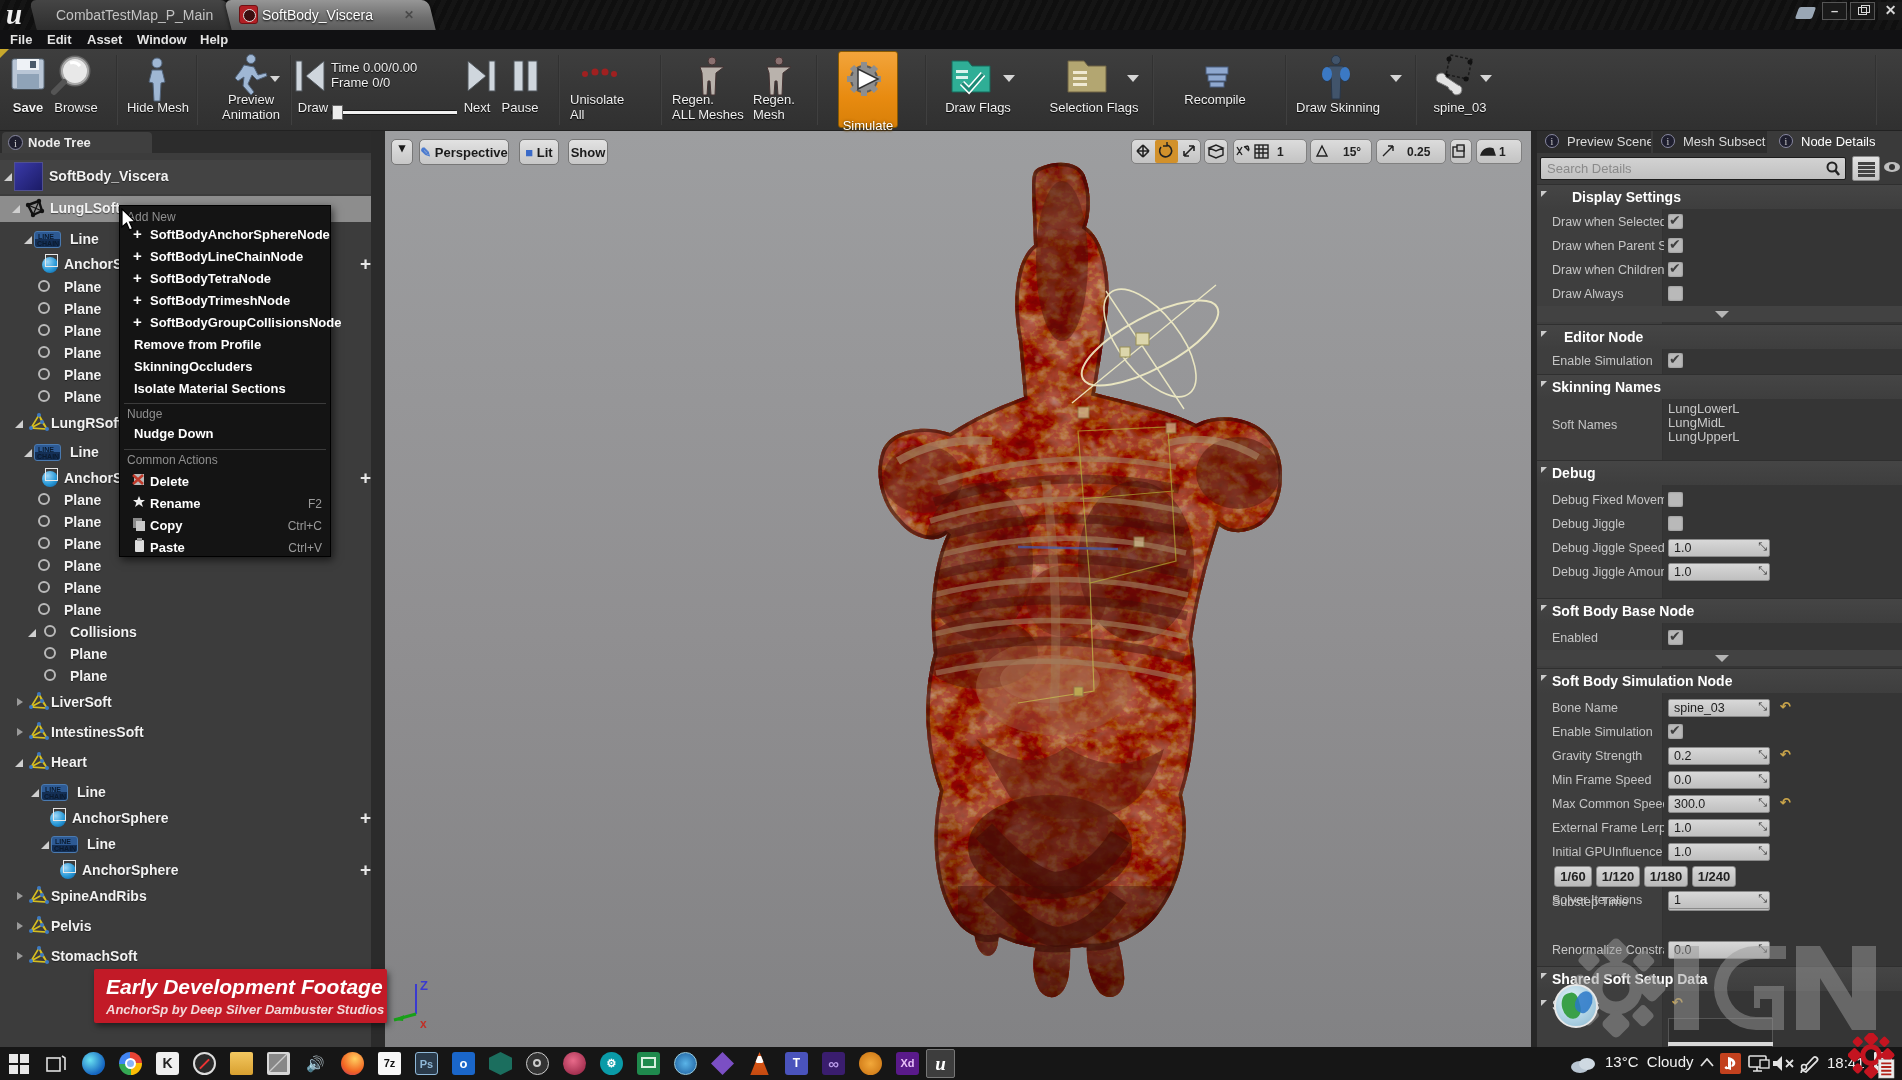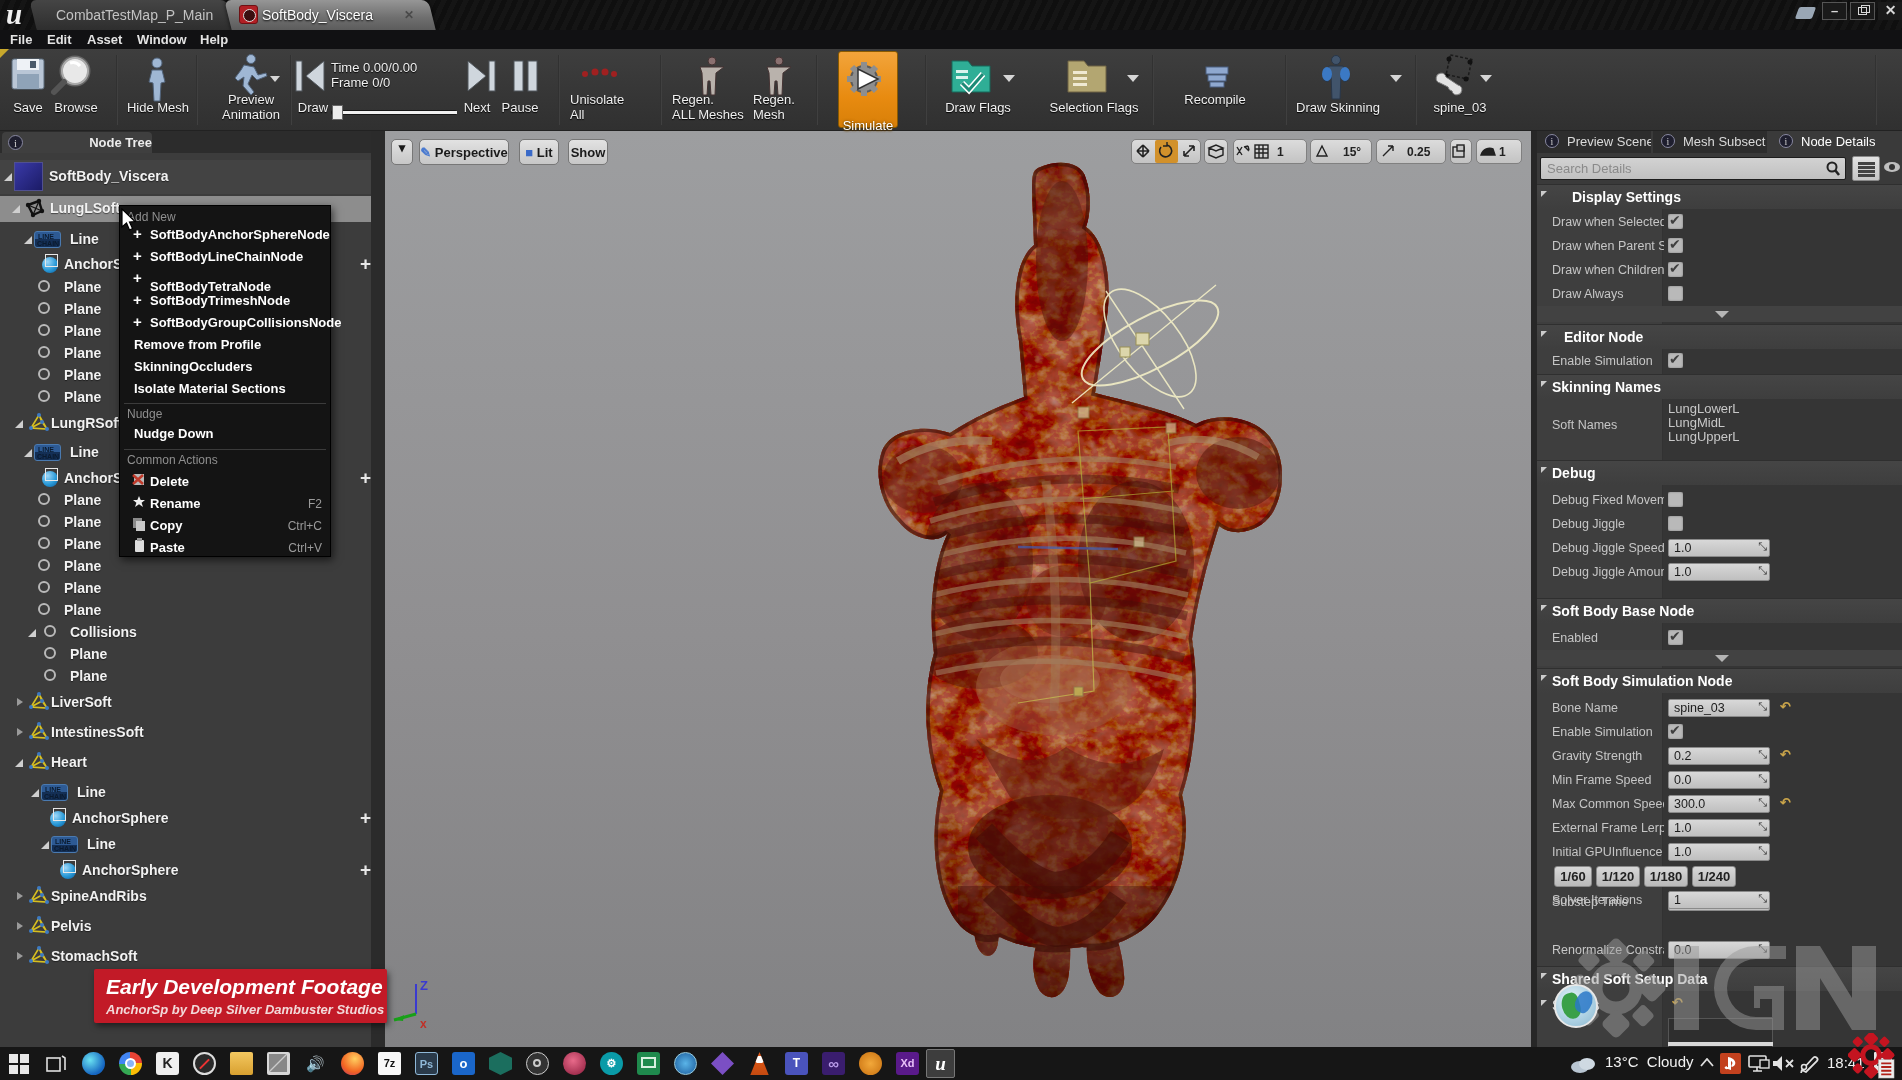--- a/index.html
+++ b/index.html
@@ -24,21 +24,21 @@
 
 #toolbar{left:0;top:49px;width:1902px;height:82px;background:linear-gradient(#3e3e3e,#343434 70%,#303030);border-bottom:1px solid #222;}
 #toolbar .sep{position:absolute;top:6px;width:2px;height:70px;background:linear-gradient(90deg,#2a2a2a,#474747);}
 .tlabel{position:absolute;color:#efefef;font-size:13px;text-shadow:0 1px 1px #000;text-align:center;}
 #yellowcorner{left:0;top:49px;width:0;height:0;border-left:9px solid #c8a82c;border-bottom:9px solid transparent;}
 #simulate{z-index:1;left:838px;top:51px;width:60px;height:77px;background:linear-gradient(#f2a43b,#e88b10 60%,#d87f08);border:1px solid #8a5a00;border-radius:3px;}
 #simulate .tlabel{color:#2d1d00;margin-top:8px;}
 
 #leftpanel{left:0;top:131px;width:378px;height:916px;background:#3c3c3c;border-right:7px solid #2e2e2e;}
 #ltabrow{left:0;top:131px;width:378px;height:22px;background:#2c2c2c;}
-#ltab{left:2px;top:132px;width:150px;height:21px;background:#3f3f3f;border-radius:4px 4px 0 0;color:#ececec;font-size:13px;font-weight:bold;padding:3px 0 0 26px;text-align:right;}
+#ltab{left:2px;top:132px;width:150px;height:21px;background:#3f3f3f;border-radius:4px 4px 0 0;color:#ececec;font-size:13px;font-weight:bold;padding:3px 0 0 26px;}
 .arr{position:absolute;width:0;height:0;}
 .arrD{border-left:8px solid transparent;border-bottom:8px solid #cfcfcf;}
 .arrR{border-left:6px solid #9a9a9a;border-top:4px solid transparent;border-bottom:4px solid transparent;}
 .plicon{position:absolute;width:12px;height:12px;border:2px solid #b9b9b9;border-radius:50%;background:transparent;}
 .plus{position:absolute;color:#e8e8e8;font-size:19px;font-weight:bold;}
 
 #ctxmenu{left:119px;top:205px;width:212px;height:352px;background:#141414;border:1px solid #000;box-shadow:2px 3px 8px rgba(0,0,0,.6);z-index:40;}
 #ctxmenu .hdr{position:absolute;left:7px;color:#8f8f8f;font-size:12px;}
 #ctxmenu .mi{position:absolute;left:30px;color:#fff;font-size:13px;font-weight:bold;white-space:nowrap;}
 #ctxmenu .mi2{position:absolute;left:14px;color:#fff;font-size:13px;font-weight:bold;white-space:nowrap;}
@@ -218,21 +218,21 @@
         <rect x="1448" y="8" width="22" height="20" transform="rotate(12 1459 18)"></rect>
       </g>
  <circle cx="1449" cy="10" r="2.5" fill="#111"></circle>
       <circle cx="1470" cy="13" r="2.5" fill="#111"></circle>
       <circle cx="1466" cy="30" r="2.5" fill="#111"></circle>
       <circle cx="1446" cy="27" r="2.5" fill="#111"></circle>
  <path d="M1440 34 a5 5 0 1 1 6 -6 l12 8 a5 5 0 1 1 -6 6 a5 5 0 0 1 -4 -4 z" fill="#e3e3e3" stroke="#777"></path>
     </g>
  <path d="M1480 26 l12 0 -6 7 z" fill="#d6d6d6"></path>
 </svg>
-<div class="tlabel" style="left:6px;top:100px;width:44px;">Save</div>
+<div class="tlabel" style="left:6px;top:100px;width:44px;font-weight:bold;">Save</div>
 <div class="tlabel" style="left:47px;top:100px;width:58px;">Browse</div>
 <div class="tlabel" style="left:120px;top:100px;width:76px;">Hide Mesh</div>
 <div class="tlabel" style="left:215px;top:92px;width:72px;">Preview<br>Animation</div>
 <div class="tlabel" style="left:294px;top:100px;width:38px;">Draw</div>
 <div class="tlabel" style="left:331px;top:60px;width:150px;text-align:left;">Time 0.00/0.00<br>Frame 0/0</div>
 <div class="abs" style="left:331px;top:110px;width:126px;height:5px;background:#181818;border-radius:2px;"></div>
 <div class="abs" style="left:332px;top:105px;width:11px;height:15px;background:#ececec;border:1px solid #666;"></div>
 <div class="abs" style="left:343px;top:111px;width:114px;height:3px;background:#f0f0f0;"></div>
 <div class="tlabel" style="left:458px;top:100px;width:38px;">Next</div>
 <div class="tlabel" style="left:496px;top:100px;width:48px;">Pause</div>
@@ -408,21 +408,21 @@
 <div class="abs" style="left:51px;top:948px;font-size:14px;font-weight:bold;color:#f2f2f2;text-shadow:0 1px 1px rgba(0,0,0,.5);z-index:3;">StomachSoft</div>
 </div>
 
 <div class="abs" id="ctxmenu">
  <div class="hdr" style="top:4px;">Add New</div>
  <div class="pl" style="top:19px;">+</div>
     <div class="mi" style="top:21px;">SoftBodyAnchorSphereNode</div>
  <div class="pl" style="top:41px;">+</div>
     <div class="mi" style="top:43px;">SoftBodyLineChainNode</div>
  <div class="pl" style="top:63px;">+</div>
-    <div class="mi" style="top:73px;text-align:center;">SoftBodyTetraNode</div>
+    <div class="mi" style="top:65px;text-align:center;">SoftBodyTetraNode</div>
  <div class="pl" style="top:85px;">+</div>
     <div class="mi" style="top:87px;">SoftBodyTrimeshNode</div>
  <div class="pl" style="top:107px;">+</div>
     <div class="mi" style="top:109px;">SoftBodyGroupCollisionsNode</div>
  <div class="mi2" style="top:131px;">Remove from Profile</div>
  <div class="mi2" style="top:153px;">SkinningOccluders</div>
  <div class="mi2" style="top:175px;">Isolate Material Sections</div>
  <div class="sepl" style="top:197px;"></div>
  <div class="hdr" style="top:201px;">Nudge</div>
  <div class="mi2" style="top:220px;">Nudge Down</div>

